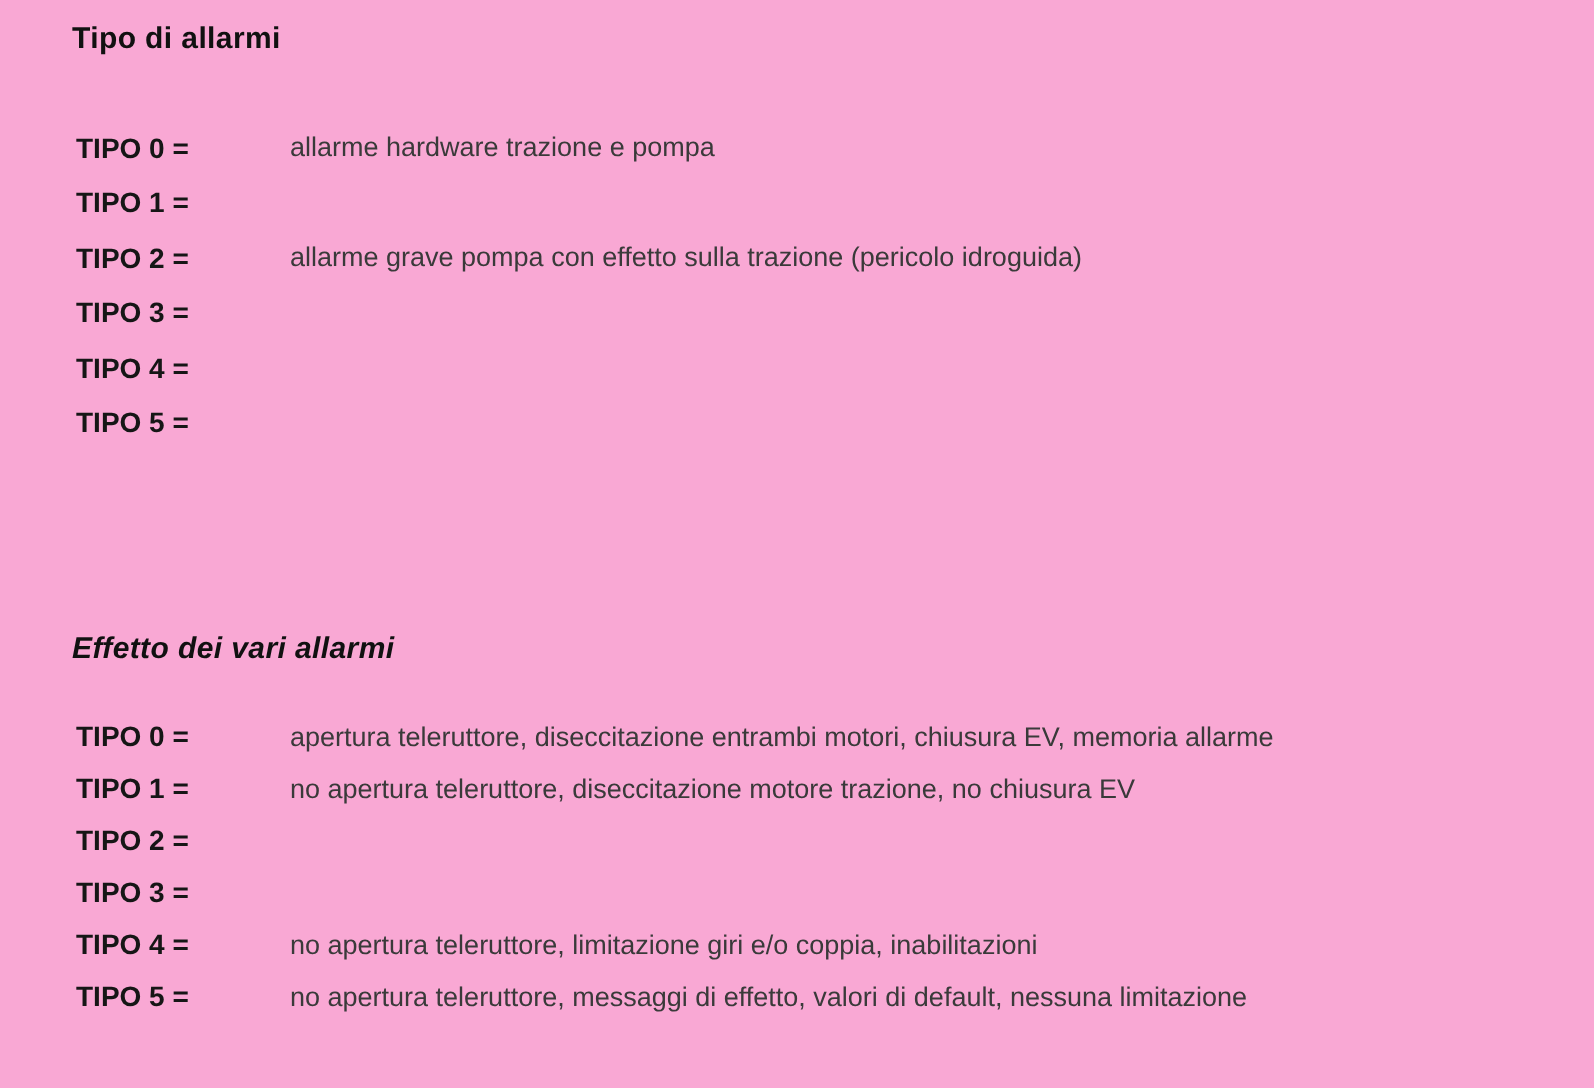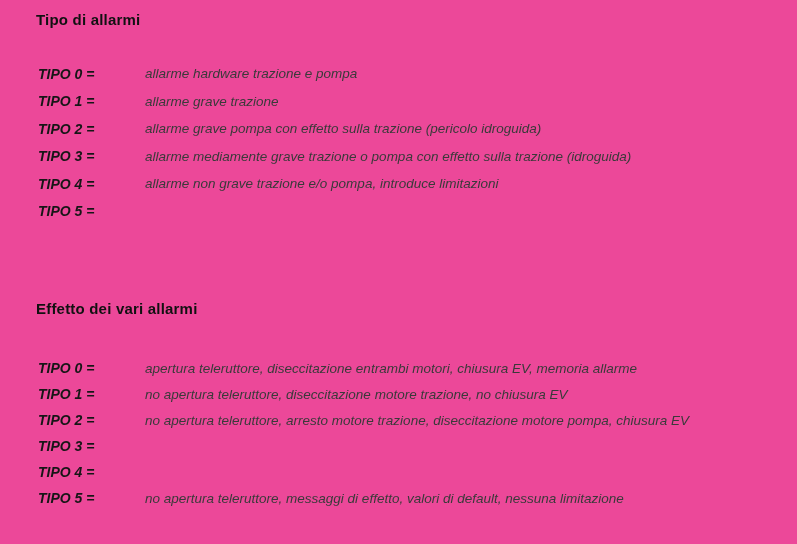--- a/index.html
+++ b/index.html
@@ -4,48 +4,47 @@
 <style>
   html, body {
     margin: 0;
     padding: 0;
     background: #ffffff;
   }
   .page {
     position: relative;
     width: 797px;
     height: 544px;
-    background: #ec4899;
+    background: #f9a8d4;
     font-family: "Liberation Sans", "DejaVu Sans", sans-serif;
     overflow: hidden;
   }
   .section-title {
     position: absolute;
     left: 36px;
     margin: 0;
     font-size: 15px;
     font-weight: bold;
     color: #111111;
     letter-spacing: 0.2px;
   }
   #title-tipo { top: 11px; }
-  #title-effetto { top: 300px; }
+  #title-effetto { top: 316px; font-style: italic; }
 
   .rows {
     position: absolute;
     left: 38px;
     right: 10px;
   }
   #rows-tipo { top: 60px; }
   #rows-effetto { top: 355px; }
 
   .row {
     display: flex;
     align-items: center;
-    font-style: italic;
   }
   #rows-tipo .row { height: 27.5px; }
   #rows-effetto .row { height: 26px; }
 
   .row .label {
     flex: 0 0 107px;
     font-size: 14px;
     font-weight: bold;
     color: #161616;
     white-space: nowrap;
@@ -64,59 +63,56 @@
 
   <h2 class="section-title" id="title-tipo">Tipo di allarmi</h2>
 
   <div class="rows" id="rows-tipo">
     <div class="row">
       <span class="label">TIPO 0 =</span>
       <span class="desc">allarme hardware trazione e pompa</span>
     </div>
     <div class="row">
       <span class="label">TIPO 1 =</span>
-      <span class="desc">allarme grave trazione</span>
     </div>
     <div class="row">
       <span class="label">TIPO 2 =</span>
       <span class="desc">allarme grave pompa con effetto sulla trazione (pericolo idroguida)</span>
     </div>
     <div class="row">
       <span class="label">TIPO 3 =</span>
-      <span class="desc">allarme mediamente grave trazione o pompa con effetto sulla trazione (idroguida)</span>
     </div>
     <div class="row">
       <span class="label">TIPO 4 =</span>
-      <span class="desc">allarme non grave trazione e/o pompa, introduce limitazioni</span>
     </div>
     <div class="row">
       <span class="label">TIPO 5 =</span>
     </div>
   </div>
 
   <h2 class="section-title" id="title-effetto">Effetto dei vari allarmi</h2>
 
   <div class="rows" id="rows-effetto">
     <div class="row">
       <span class="label">TIPO 0 =</span>
       <span class="desc">apertura teleruttore, diseccitazione entrambi motori, chiusura EV, memoria allarme</span>
     </div>
     <div class="row">
       <span class="label">TIPO 1 =</span>
       <span class="desc">no apertura teleruttore, diseccitazione motore trazione, no chiusura EV</span>
     </div>
     <div class="row">
       <span class="label">TIPO 2 =</span>
-      <span class="desc">no apertura teleruttore, arresto motore trazione, diseccitazione motore pompa, chiusura EV</span>
     </div>
     <div class="row">
       <span class="label">TIPO 3 =</span>
     </div>
     <div class="row">
       <span class="label">TIPO 4 =</span>
+      <span class="desc">no apertura teleruttore, limitazione giri e/o coppia, inabilitazioni</span>
     </div>
     <div class="row">
       <span class="label">TIPO 5 =</span>
       <span class="desc">no apertura teleruttore, messaggi di effetto, valori di default, nessuna limitazione</span>
     </div>
   </div>
 
 </div>
 
 </body></html>

